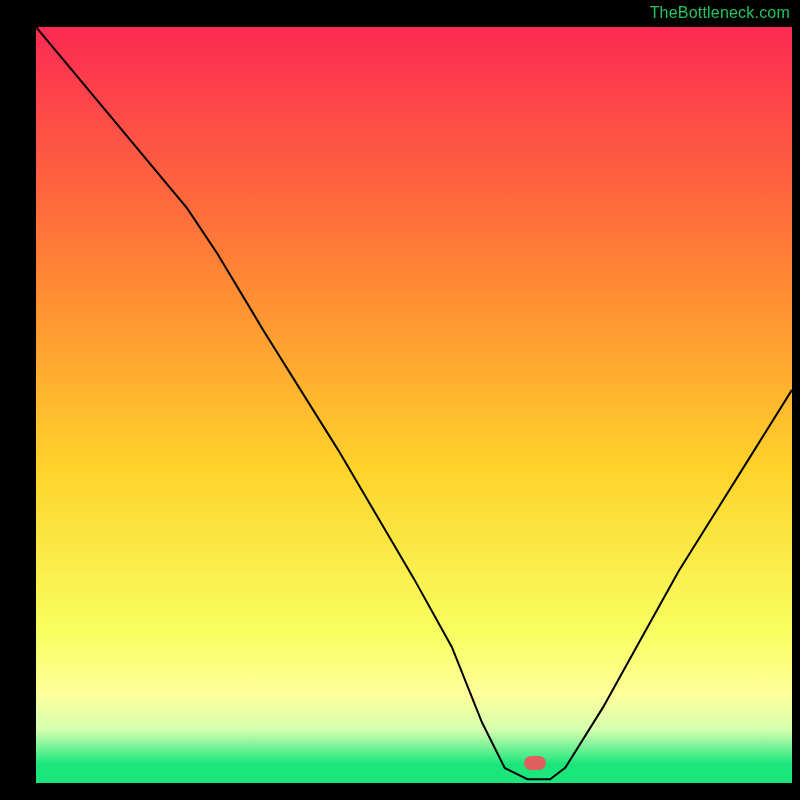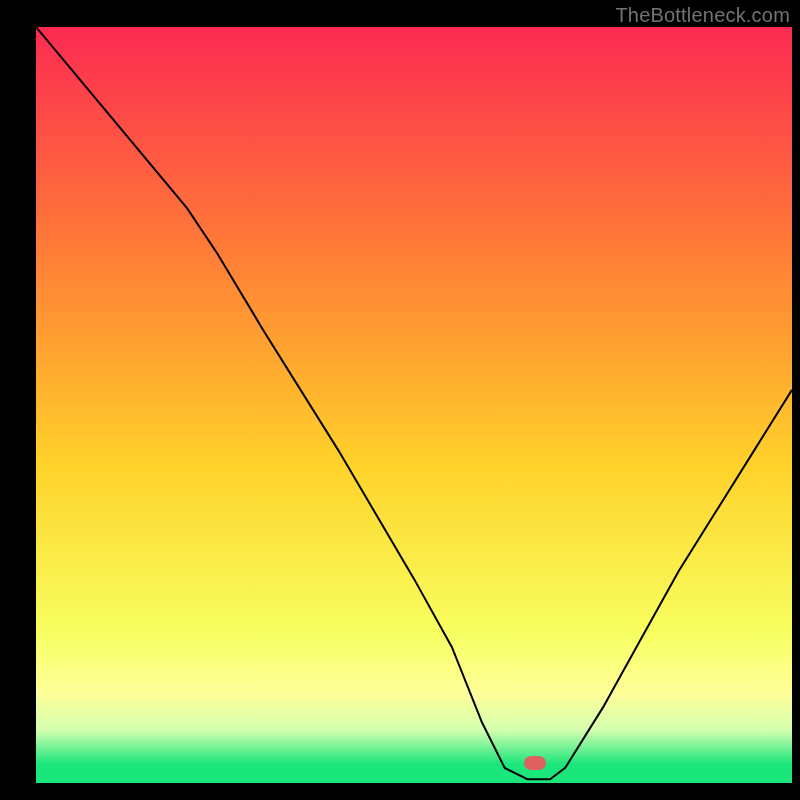--- a/index.html
+++ b/index.html
@@ -14,22 +14,22 @@
   .frame {
     position: relative;
     width: 800px;
     height: 800px;
     background: #000;
   }
   .watermark {
     position: absolute;
     top: 4px;
     right: 10px;
-    color: #737373;
-    font-size: 20px;
+    color: #22c55e;
+    font-size: 16px;
     font-weight: 500;
     letter-spacing: 0.2px;
     z-index: 5;
   }
   .plot-area {
     position: absolute;
     left: 36px;
     top: 27px;
     width: 756px;
     height: 740px;

